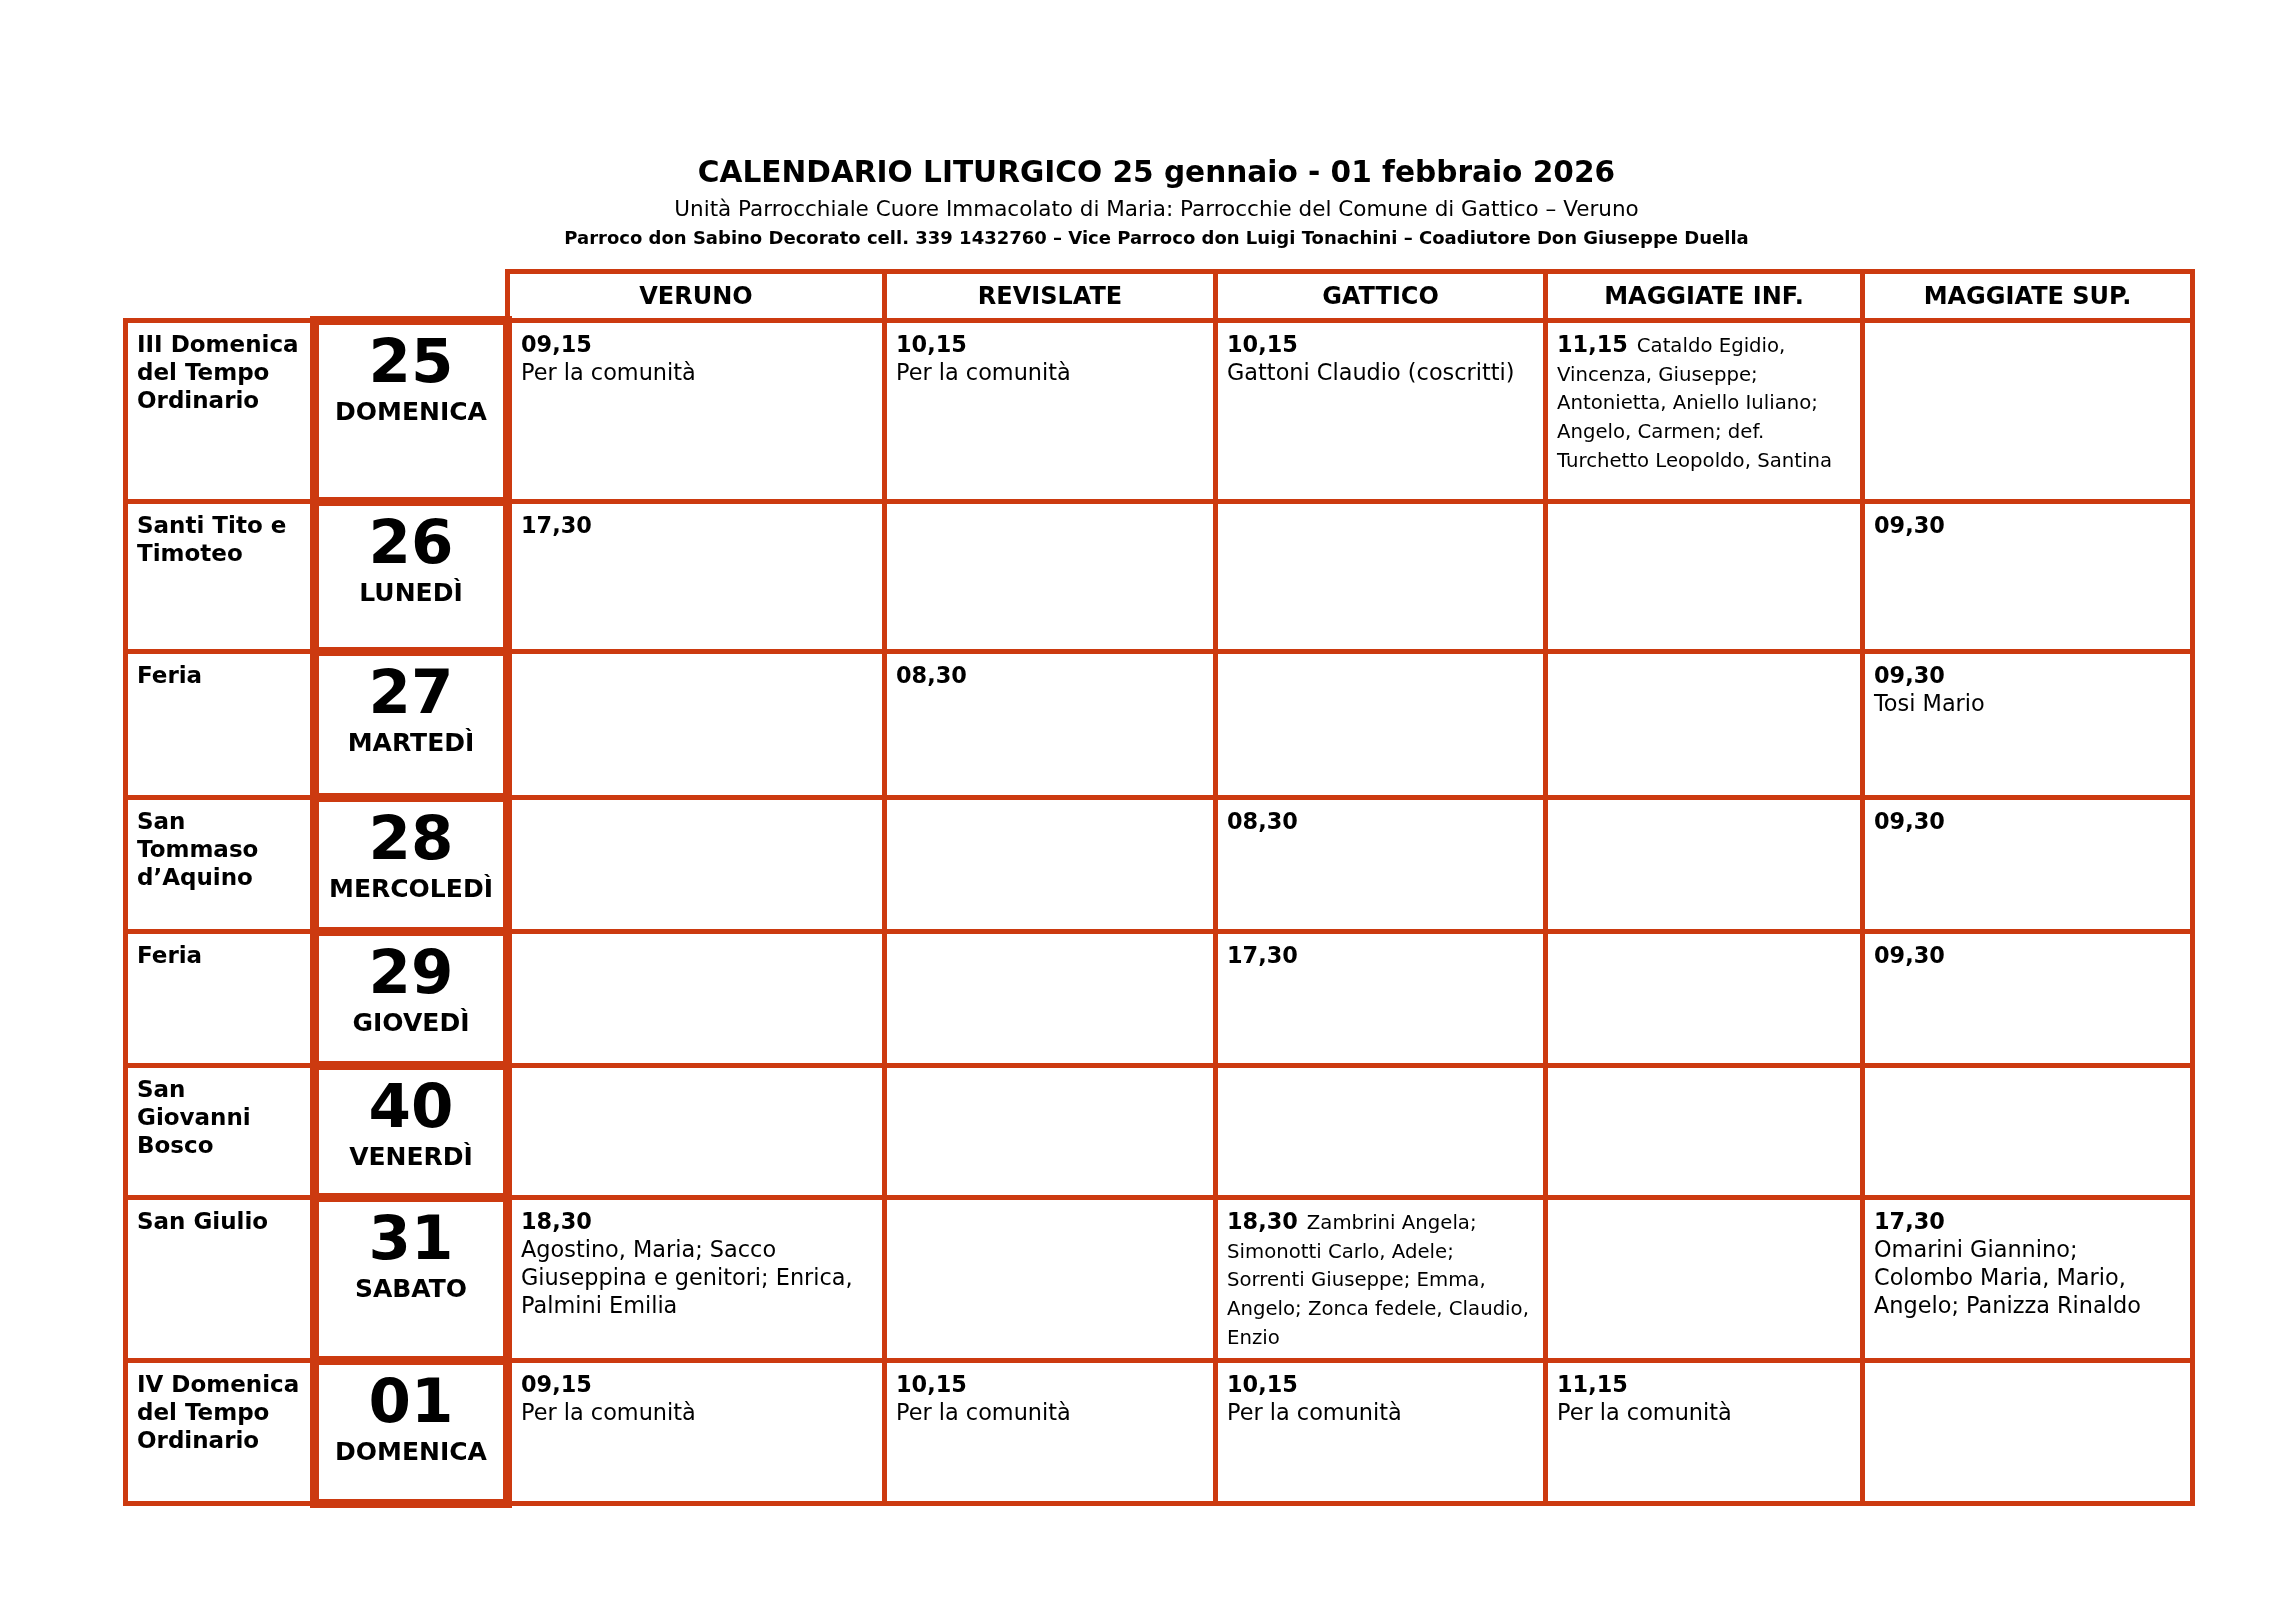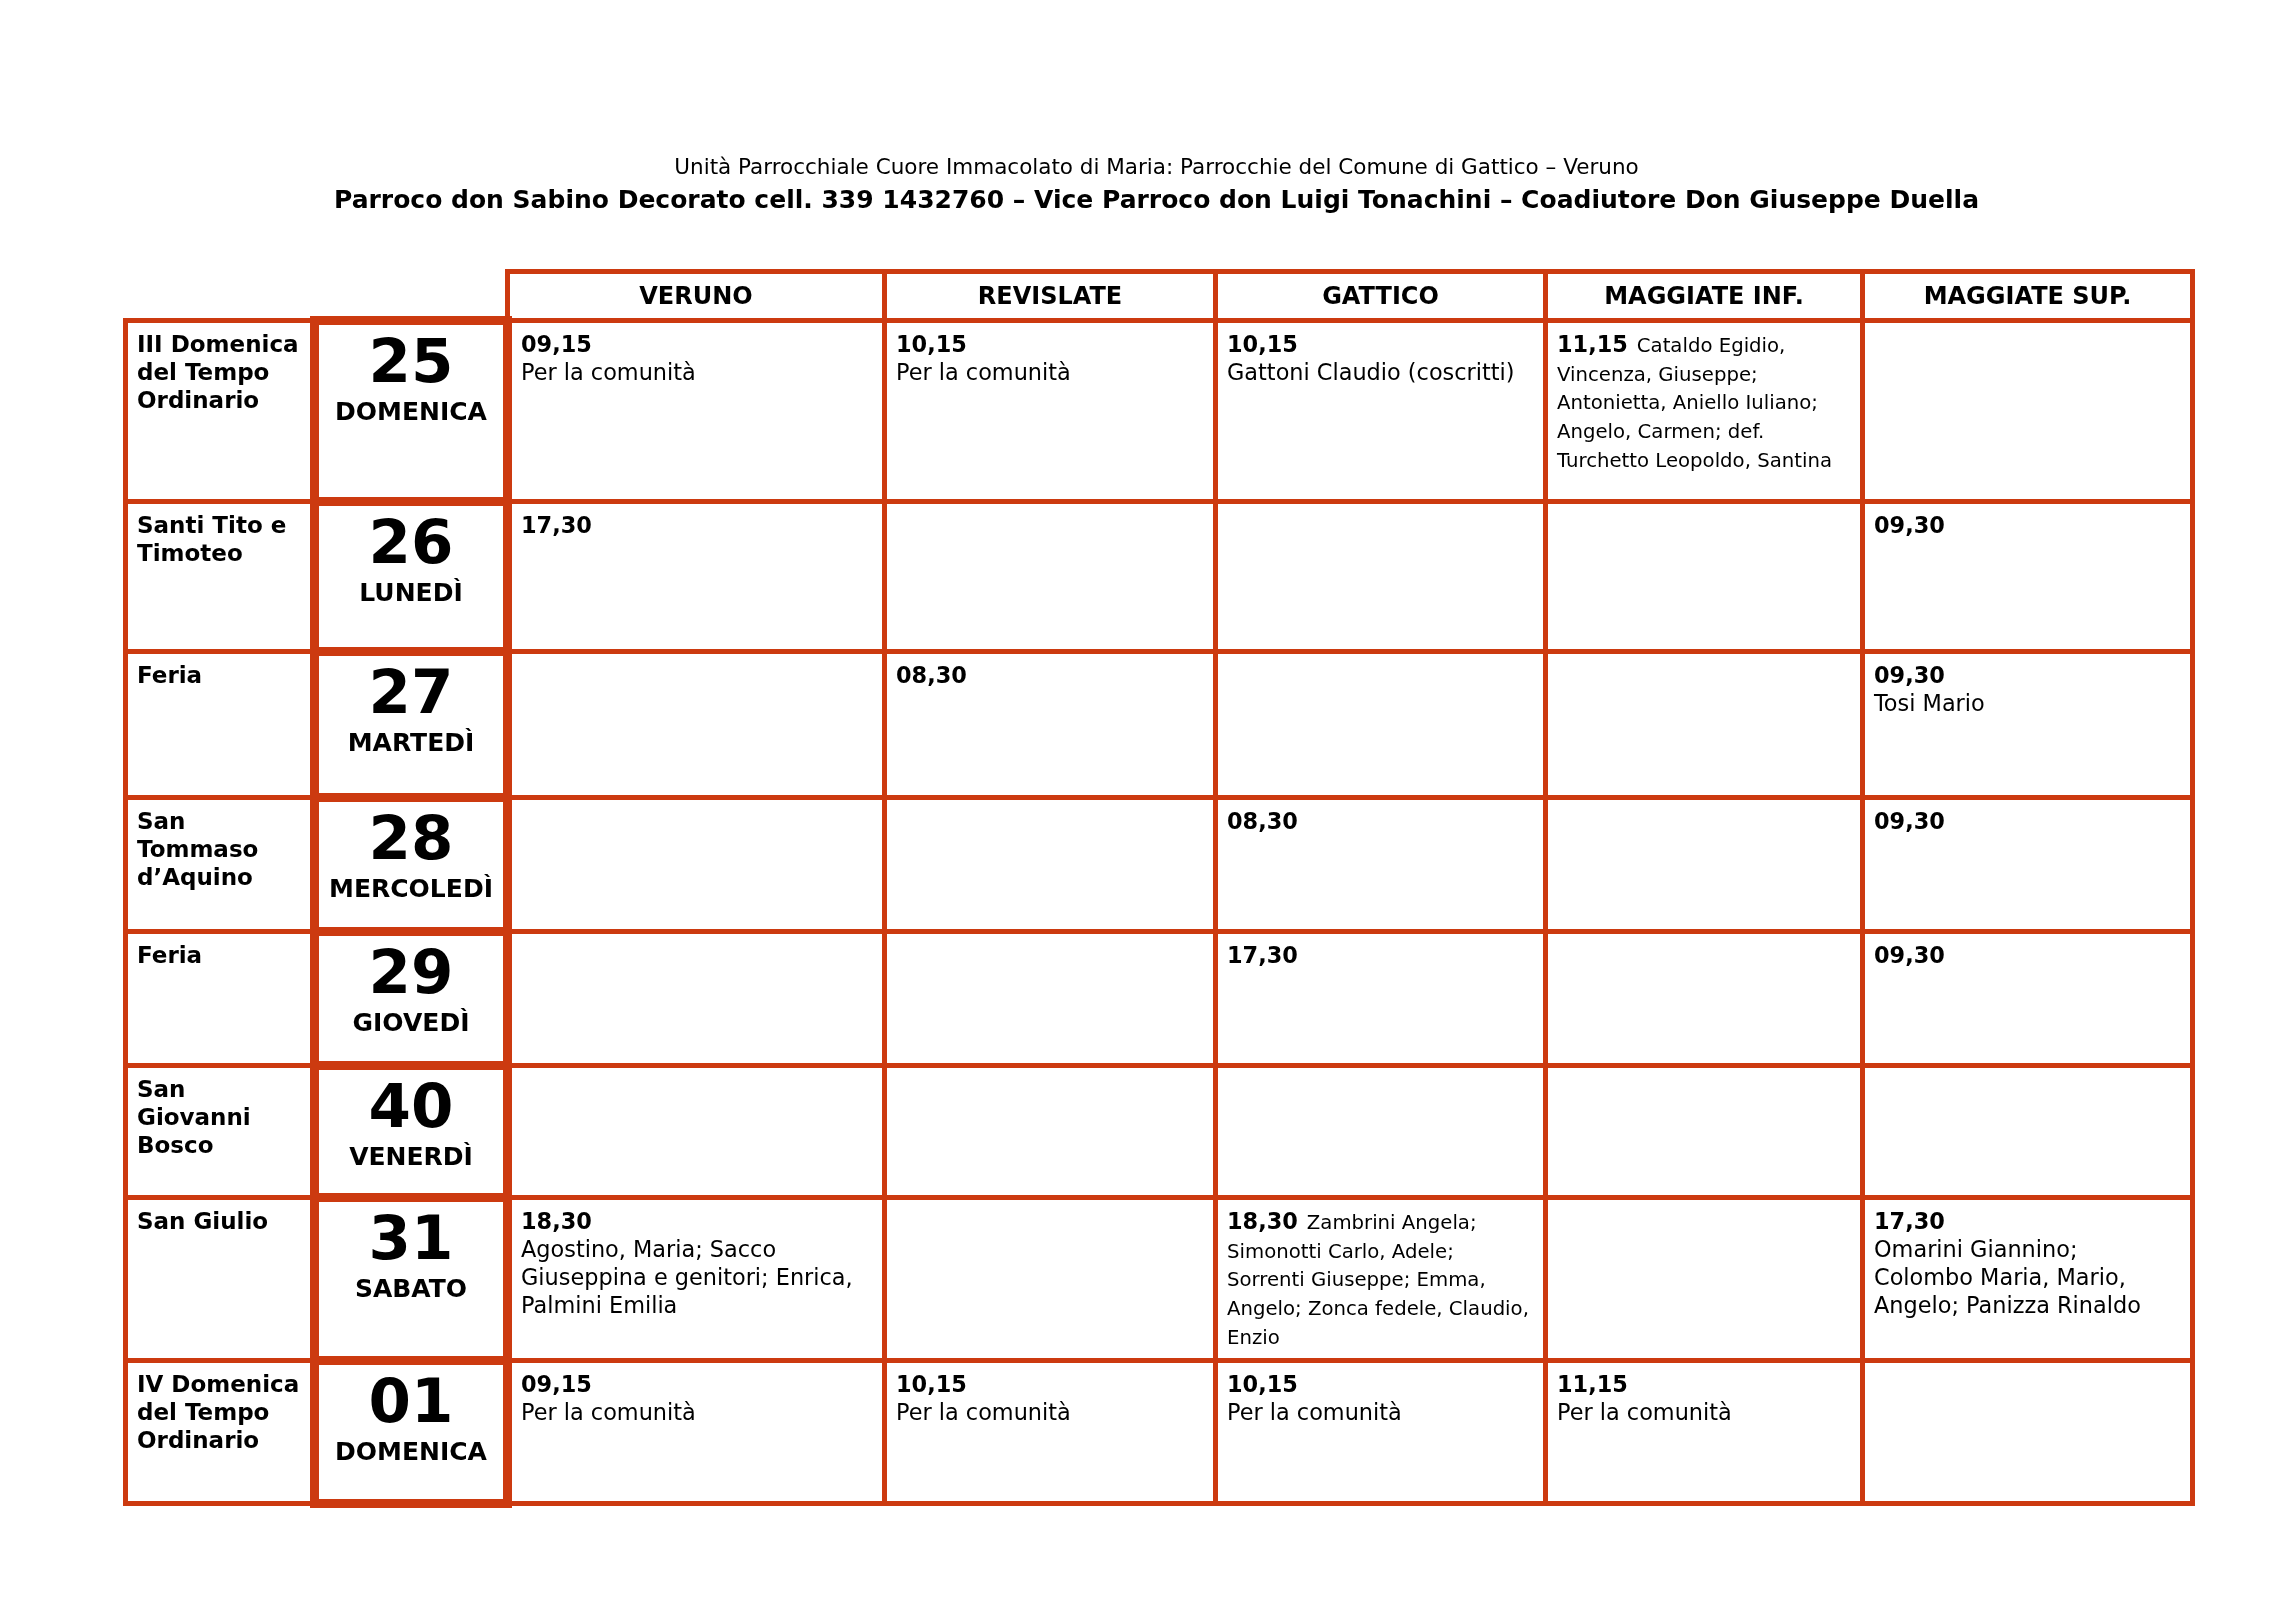--- a/index.html
+++ b/index.html
@@ -12,21 +12,21 @@
     color: #000;
   }
   .page-header {
     position: absolute;
     left: 123px; top: 154px; width: 2067px;
     text-align: center;
     line-height: 1.25;
   }
   .page-title   { font-size: 29.6px; font-weight: bold; margin-bottom: 5.4px; }
   .page-subtitle{ font-size: 21.5px; font-weight: normal; margin-bottom: 3.6px; }
-  .page-contacts{ font-size: 25px; font-weight: bold; text-align: center; }
+  .page-contacts{ font-size: 18px; font-weight: bold; text-align: center; }
 
   table.calendar {
     position: absolute;
     left: 123px; top: 269px;
     width: 2067px;
     border-collapse: collapse;
     table-layout: fixed;
     padding-left: 36px;
   }
   td, th { vertical-align: top; }
@@ -72,20 +72,21 @@
   }
   td.mass .time  { display: block; font-weight: bold; }
   td.mass .names { font-weight: normal; }
   td.mass.inline .time  { display: inline; margin-right: 9px; }
   td.mass.inline .names { display: inline; font-size: 19.7px; }
 </style>
 </head>
 <body>
 
 <div class="page-header">
+  <div class="page-title">CALENDARIO LITURGICO 25 gennaio  - 01 febbraio 2026</div>
   <div class="page-subtitle">Unità Parrocchiale Cuore Immacolato di Maria: Parrocchie del Comune di Gattico – Veruno</div>
   <div class="page-contacts">Parroco don Sabino Decorato cell. 339 1432760 – Vice Parroco don Luigi Tonachini – Coadiutore Don Giuseppe Duella</div>
 </div>
 
 <table class="calendar">
   <colgroup>
     <col style="width:189px">
       <col style="width:193px">
       <col style="width:377px">
     <col style="width:331px">

